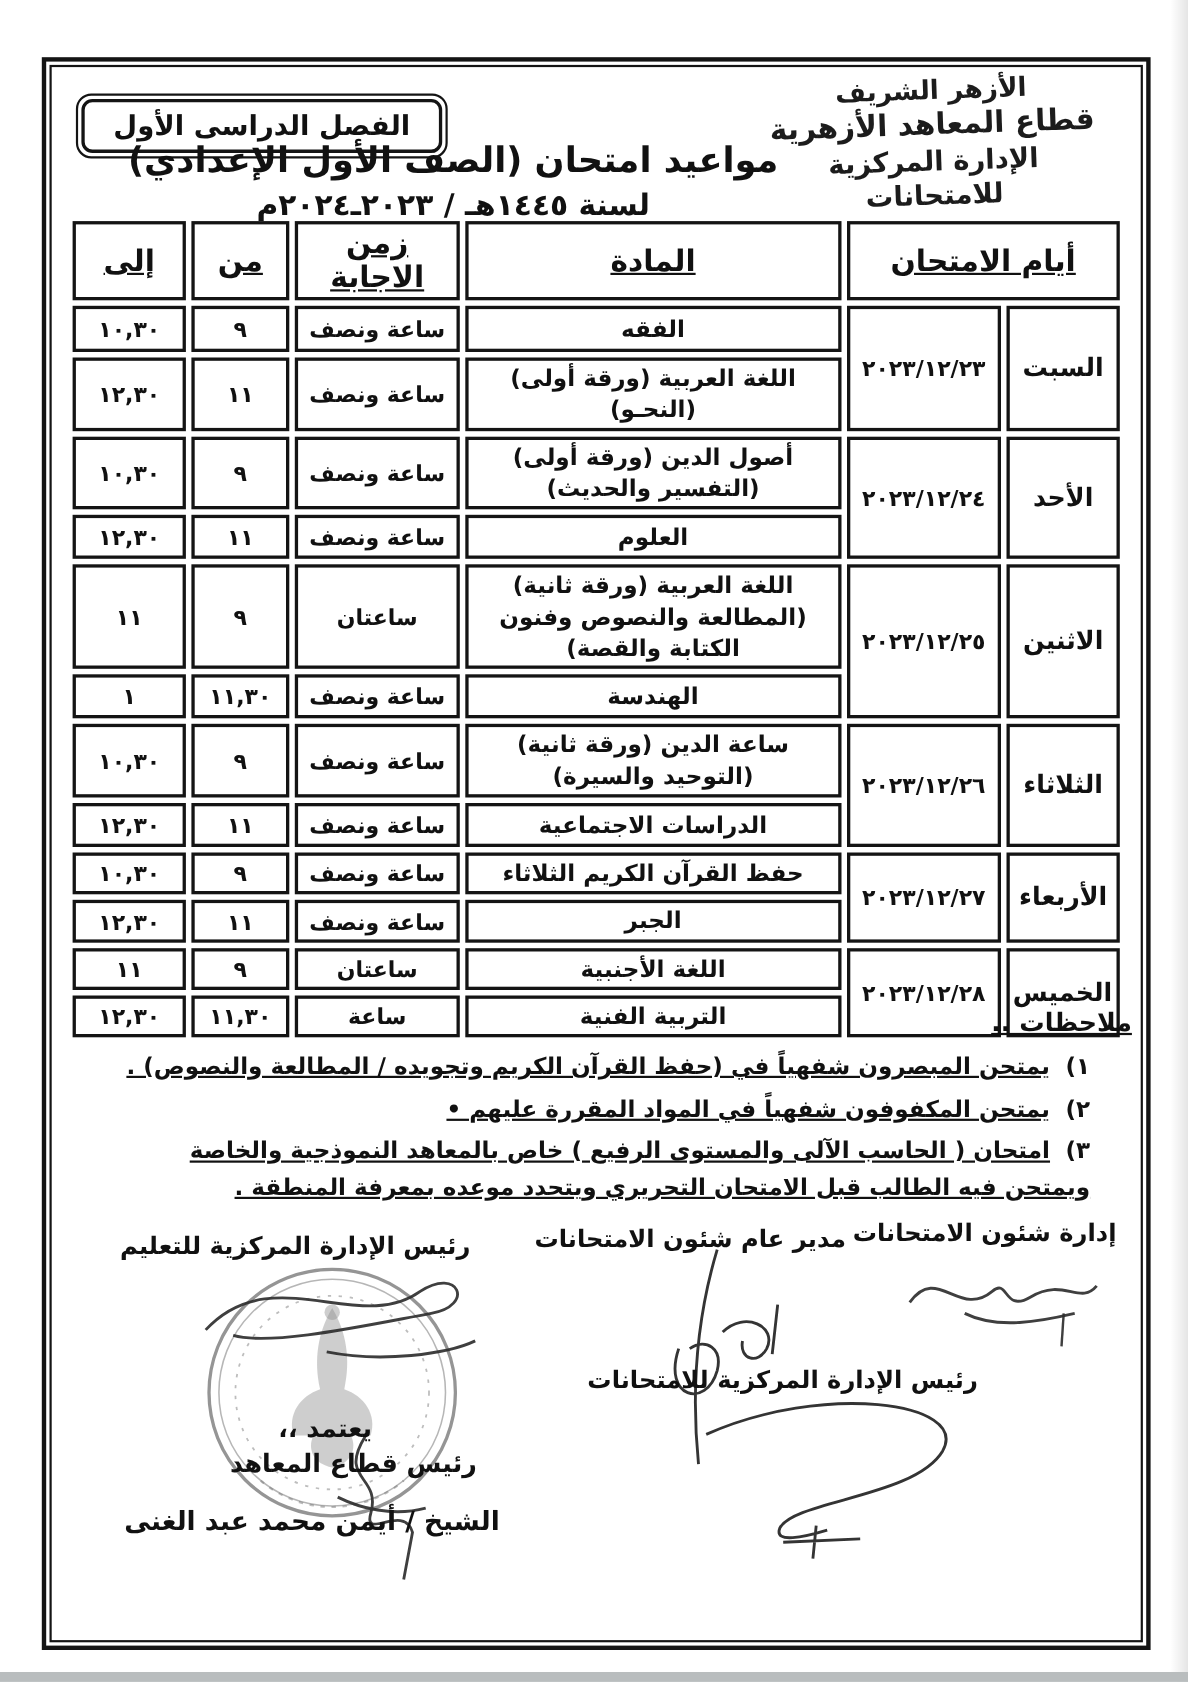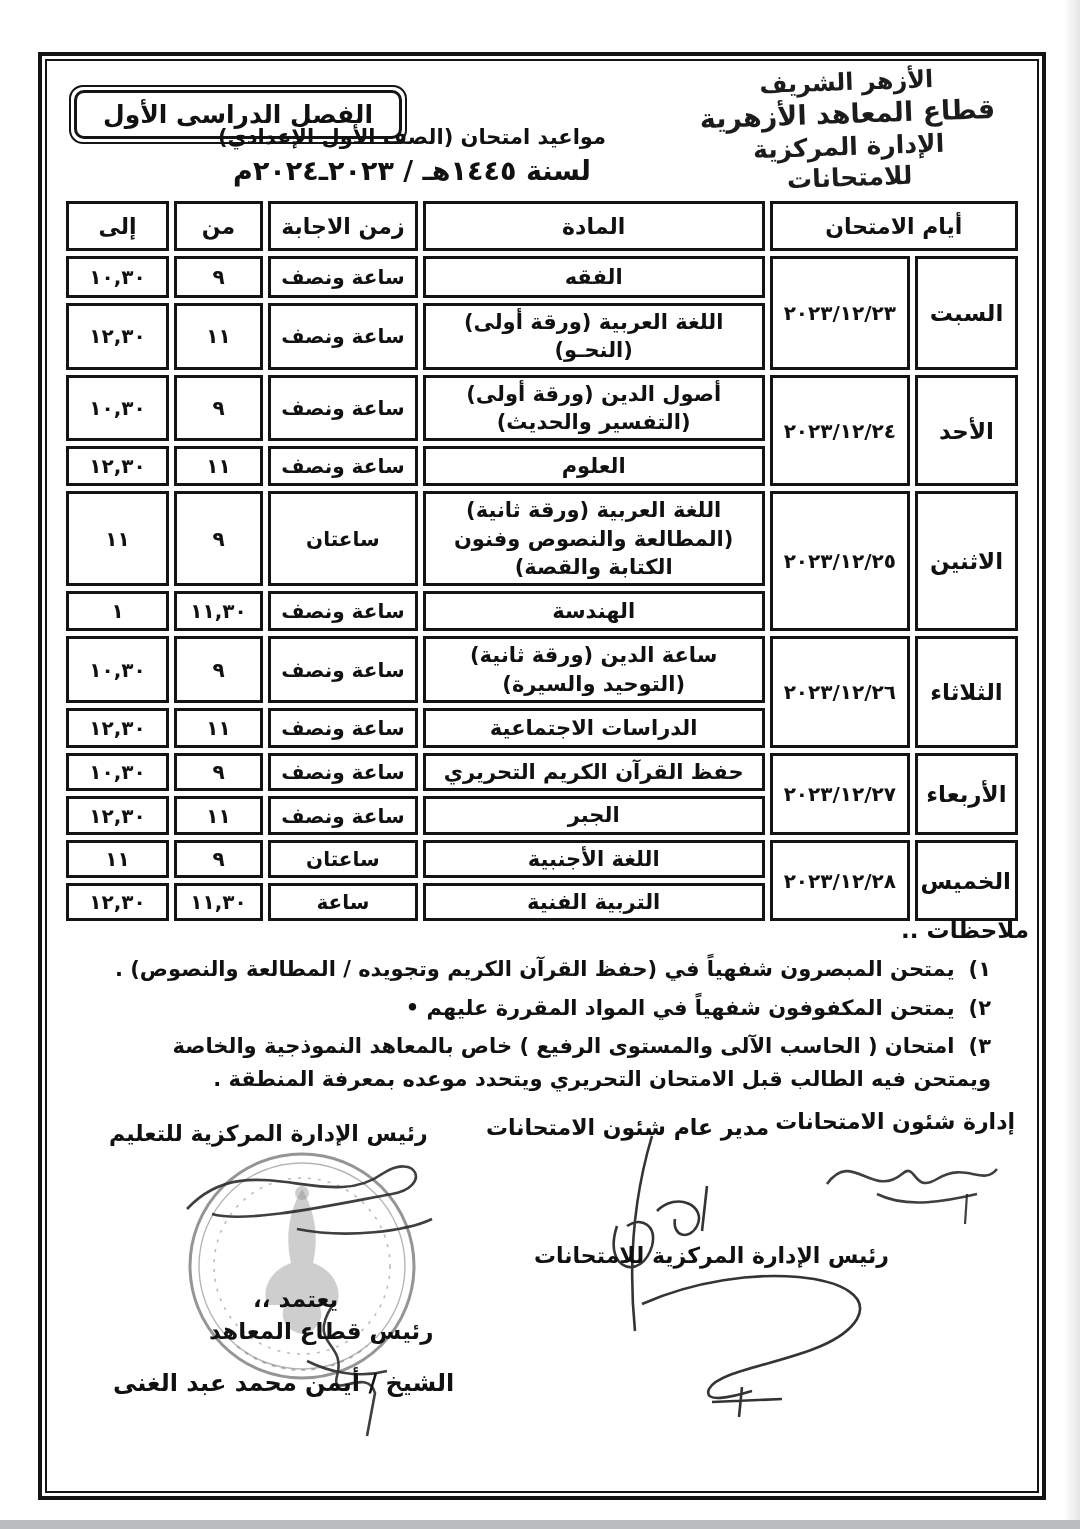--- a/index.html
+++ b/index.html
@@ -25,44 +25,44 @@
   .org .l2{font-size:27px;}
   .org .l3{font-size:25px;}
 
   .semester-box{position:absolute;top:24px;left:22px;border:2px solid #141414;
     border-radius:14px;padding:3px;}
   .semester-box .in{border:3px solid #141414;border-radius:10px;
     padding:7px 26px;font-size:25px;font-weight:bold;white-space:nowrap;}
 
   .title{position:absolute;top:62px;left:0;right:260px;text-align:center;
     font-weight:bold;line-height:1.4;}
-  .title .t1{font-size:21px;}
+  .title .t1{font-size:32px;}
   .title .t2{font-size:27px;}
 
   
   table.schedule{position:absolute;top:135px;right:14px;left:14px;
     width:calc(100% - 28px);border-collapse:separate;border-spacing:5px;
     table-layout:fixed;direction:rtl;}
   table.schedule th,table.schedule td{
     border:3px solid #141414;text-align:center;vertical-align:middle;
     font-weight:bold;background:#fff;padding:2px 4px;}
-  th.h{font-size:22px;height:40px;}
+  th.h{font-size:27px;height:40px;text-decoration:underline;}
   td.day{font-size:23px;}
   td.date{font-size:20px;letter-spacing:1px;}
   td.subject{font-size:21px;white-space:pre-line;line-height:1.35;}
   td.duration{font-size:20px;}
   td.time{font-size:20px;}
   col.c-day{width:11%;}col.c-date{width:15%;}col.c-subject{width:36.5%;}
   col.c-duration{width:16%;}col.c-from{width:9.5%;}col.c-to{width:11%;}
   tr.r40{height:40px;}tr.r42{height:42px;}tr.r62{height:62px;}
   tr.r68{height:68px;}tr.r64{height:64px;}tr.r36{height:36px;}
   tr.r38{height:38px;}tr.r34{height:34px;}
 
   
-  .notes{position:absolute;top:856px;right:8px;left:20px;direction:rtl;}
+  .notes{position:absolute;top:856px;right:8px;left:20px;direction:rtl;text-decoration:underline;}
   .notes-heading{font-size:23px;font-weight:bold;margin-bottom:10px;}
   .note{font-size:21px;font-weight:bold;line-height:1.55;
     padding-right:38px;margin-bottom:6px;}
   .note .num{display:inline-block;margin-left:14px;}
   .note.n3{padding-left:30px;}
 
   
   .sig-area{position:absolute;top:1040px;left:0;right:0;height:400px;direction:rtl;}
   .sig-title{position:absolute;font-size:22px;font-weight:bold;white-space:nowrap;z-index:2;}
   .st-right{top:8px;right:22px;}
@@ -181,21 +181,21 @@
           <tr class="r40">
             <td class="subject">الدراسات الاجتماعية</td>
             <td class="duration">ساعة ونصف</td>
             <td class="time">١١</td>
             <td class="time">١٢,٣٠</td>
           </tr>
 
           <tr class="r36">
             <td class="day" rowspan="2">الأربعاء</td>
             <td class="date" rowspan="2">٢٠٢٣/١٢/٢٧</td>
-            <td class="subject">حفظ القرآن الكريم التحريري</td>
+            <td class="subject">حفظ القرآن الكريم الثلاثاء</td>
             <td class="duration">ساعة ونصف</td>
             <td class="time">٩</td>
             <td class="time">١٠,٣٠</td>
           </tr>
           <tr class="r38">
             <td class="subject">الجبر</td>
             <td class="duration">ساعة ونصف</td>
             <td class="time">١١</td>
             <td class="time">١٢,٣٠</td>
           </tr>

